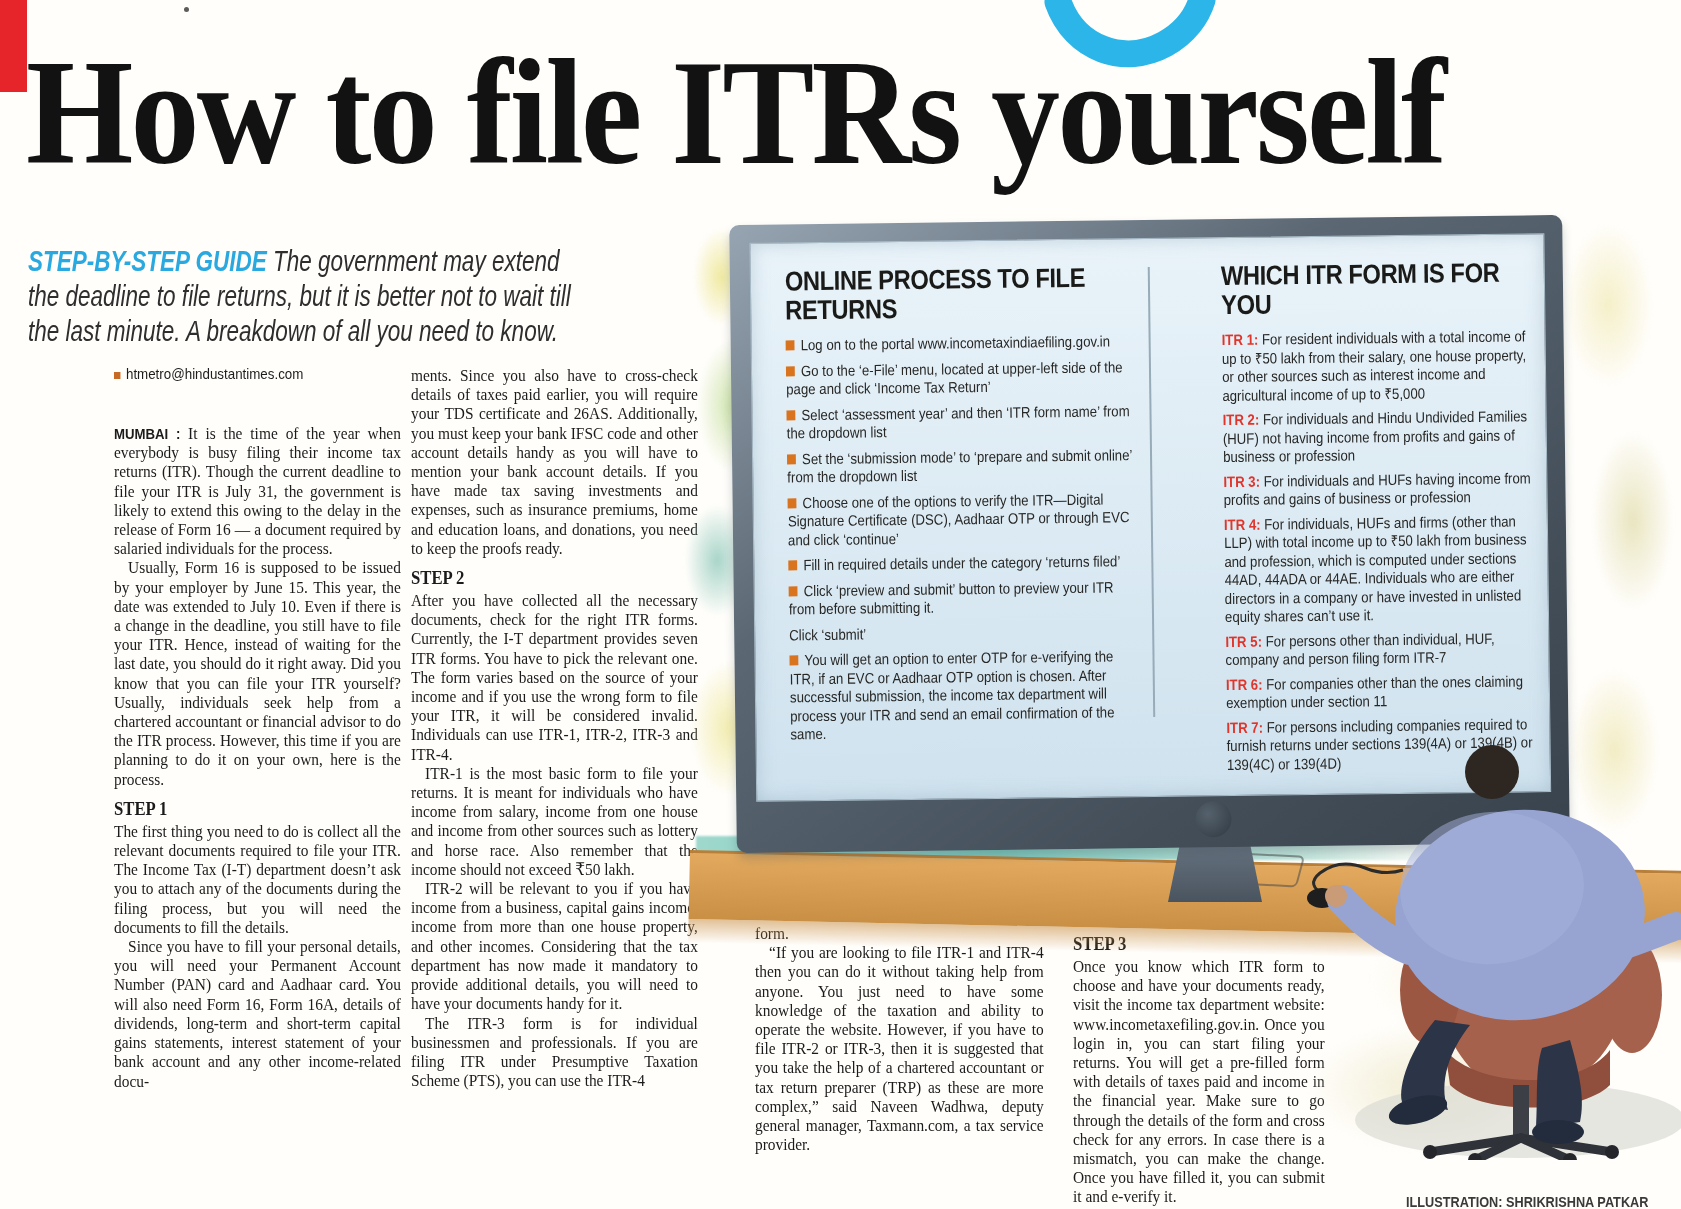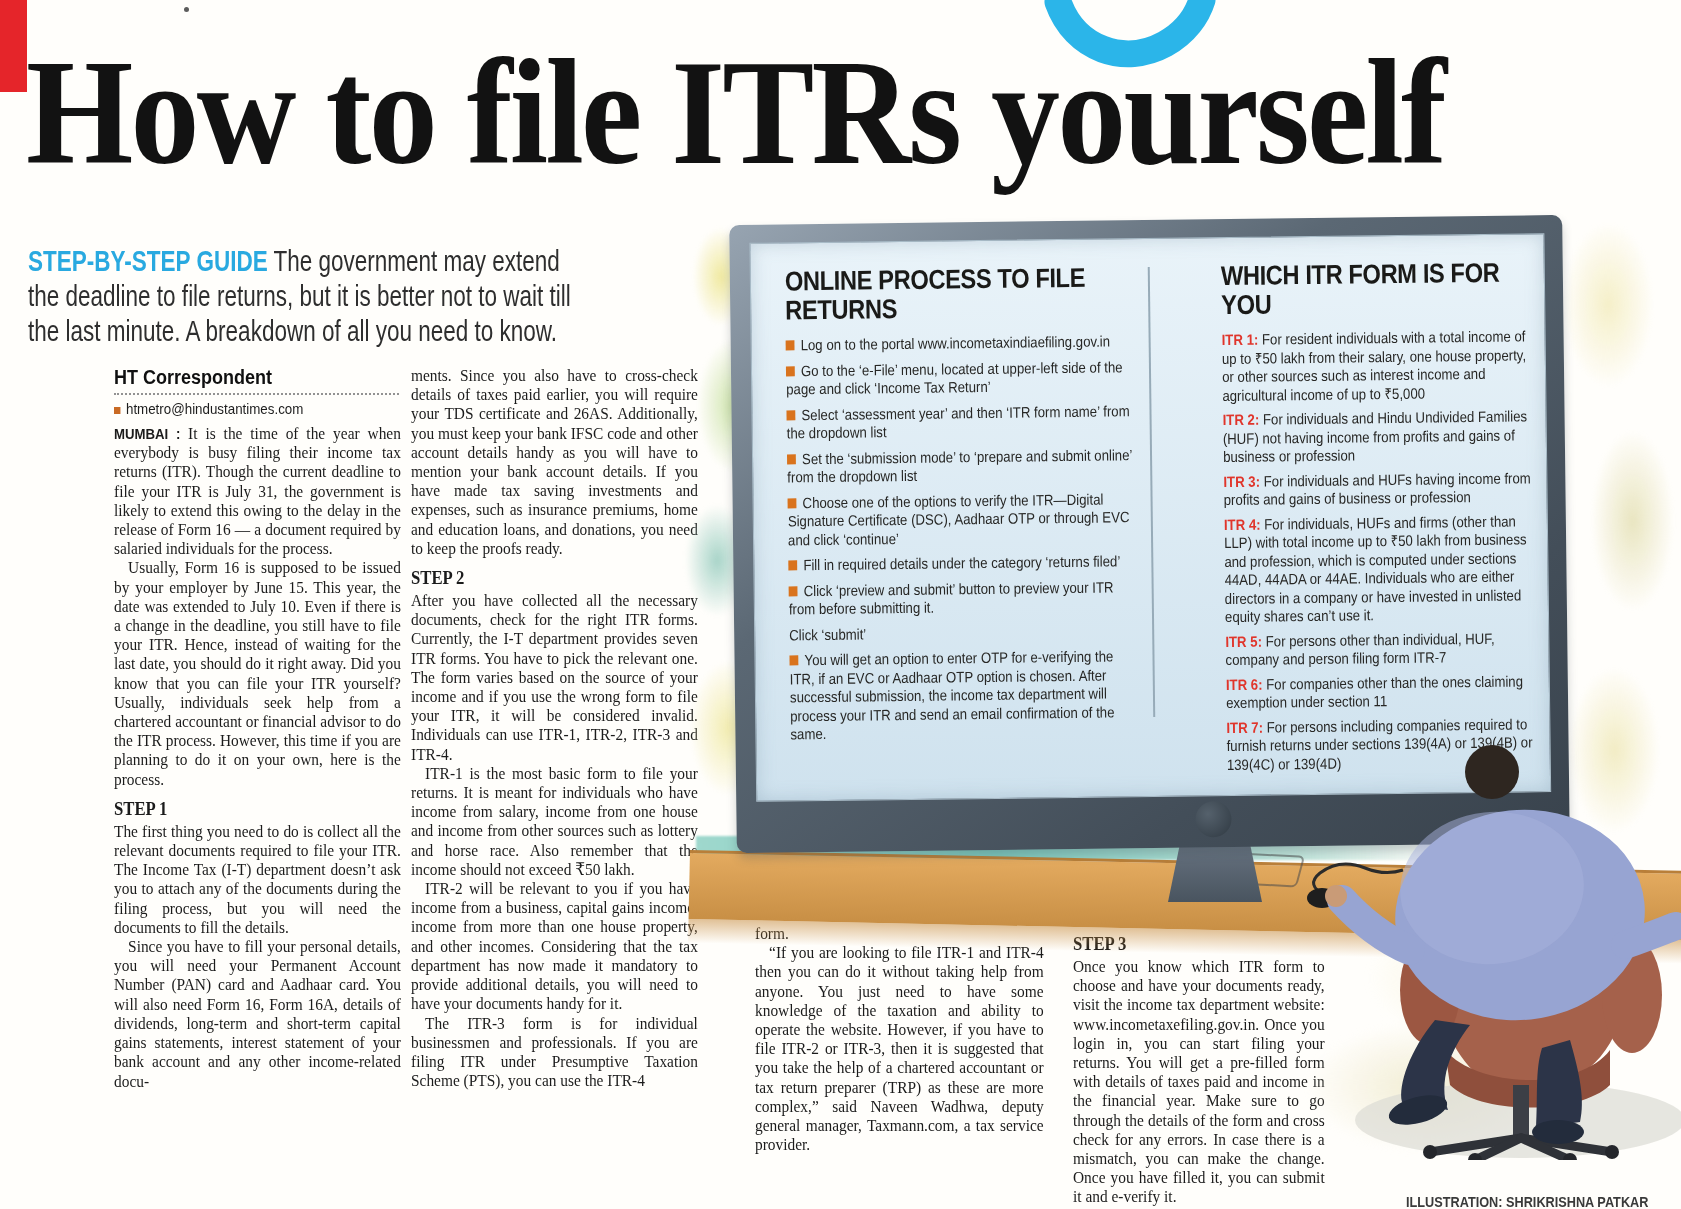--- a/index.html
+++ b/index.html
@@ -7,21 +7,21 @@
         font-family:"Liberation Sans",sans-serif;}
   
   .corner-red{position:absolute;left:0;top:0;width:27px;height:92px;background:#e5252a;}
   .tiny-dot{position:absolute;left:184px;top:7px;width:5px;height:5px;background:#5c5c5c;border-radius:50%;}
   .swoosh{position:absolute;left:1040px;top:0;width:180px;height:70px;}
   .headline{position:absolute;left:26px;top:36px;margin:0;
             font-family:"Liberation Serif","DejaVu Serif",serif;font-weight:bold;
             font-size:150px;line-height:152px;color:#121212;white-space:nowrap;
             letter-spacing:-3px;transform:scaleX(0.92);transform-origin:0 0;}
   
-  .standfirst{position:absolute;left:28px;top:243px;width:700px;height:112px;overflow:hidden;}
+  .standfirst{position:absolute;left:28px;top:243px;width:700px;height:112px;overflow:hidden;font-style:italic;}
   .standfirst-inner{width:920px;transform:scaleX(0.75);transform-origin:0 0;
             font-size:30px;line-height:35px;color:#2e2e2e;font-weight:500;}
   .kicker{color:#29a9e0;font-weight:bold;}
   
   .byline{position:absolute;left:114px;top:366px;width:285px;}
   .byline-rule{border-bottom:2px dotted #929292;padding-bottom:4px;margin-bottom:6px;}
   .byline-author{font-weight:bold;font-size:20px;color:#101010;transform:scaleX(0.9);transform-origin:0 0;white-space:nowrap;}
   .byline-email{font-size:14.5px;color:#1d1d1d;transform:scaleX(0.92);transform-origin:0 0;white-space:nowrap;}
   .email-sq{display:inline-block;width:7px;height:7px;background:#c96a24;margin-right:6px;}
   
@@ -103,23 +103,20 @@
   <h1 class="headline">How to file ITRs yourself</h1>
 
   <div class="standfirst">
     <div class="standfirst-inner">
       <span class="kicker">STEP-BY-STEP GUIDE</span>
       <span> The government may extend<br>the deadline to file returns, but it is better not to wait till<br>the last minute. A breakdown of all you need to know.</span>
     </div>
   </div>
 
   <div class="byline">
-    <div class="byline-rule">
-      <div class="byline-author">HT Correspondent</div>
-    </div>
     <div class="byline-email">
       <span class="email-sq"></span><span>htmetro@hindustantimes.com</span>
     </div>
   </div>
 
   <div class="col c1">
       <div class="col-inner">
         <p class="para"><span class="lead">MUMBAI : </span>It is the time of the year when everybody is busy filing their income tax returns (ITR). Though the current deadline to file your ITR is July 31, the government is likely to extend this owing to the delay in the release of Form 16 — a document required by salaried individuals for the process.</p>
         <p class="para indent">Usually, Form 16 is supposed to be issued by your employer by June 15. This year, the date was extended to July 10. Even if there is a change in the deadline, you still have to file your ITR. Hence, instead of waiting for the last date, you should do it right away. Did you know that you can file your ITR yourself? Usually, individuals seek help from a chartered accountant or financial advisor to do the ITR process. However, this time if you are planning to do it on your own, here is the process.</p>
         <div class="step-h">STEP 1</div>

